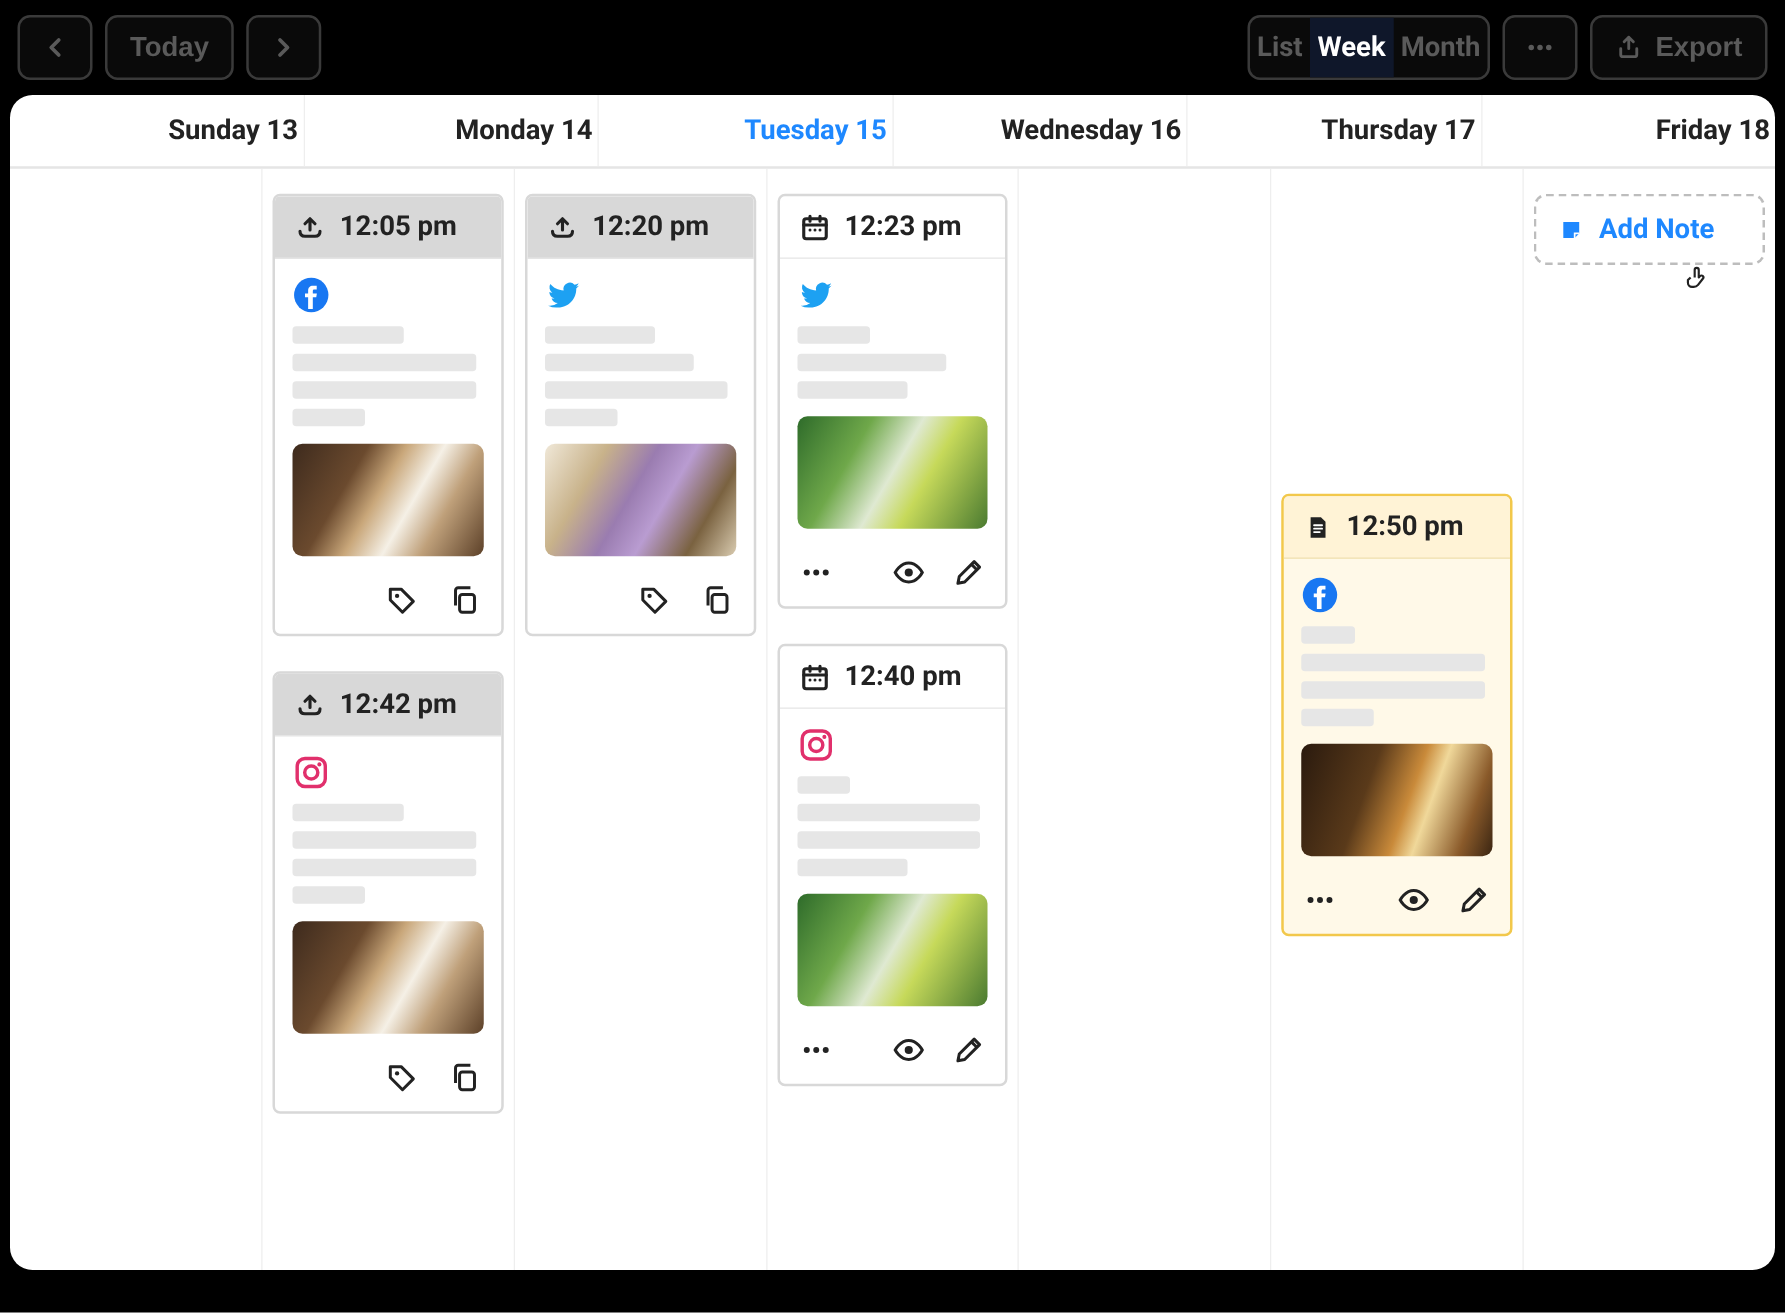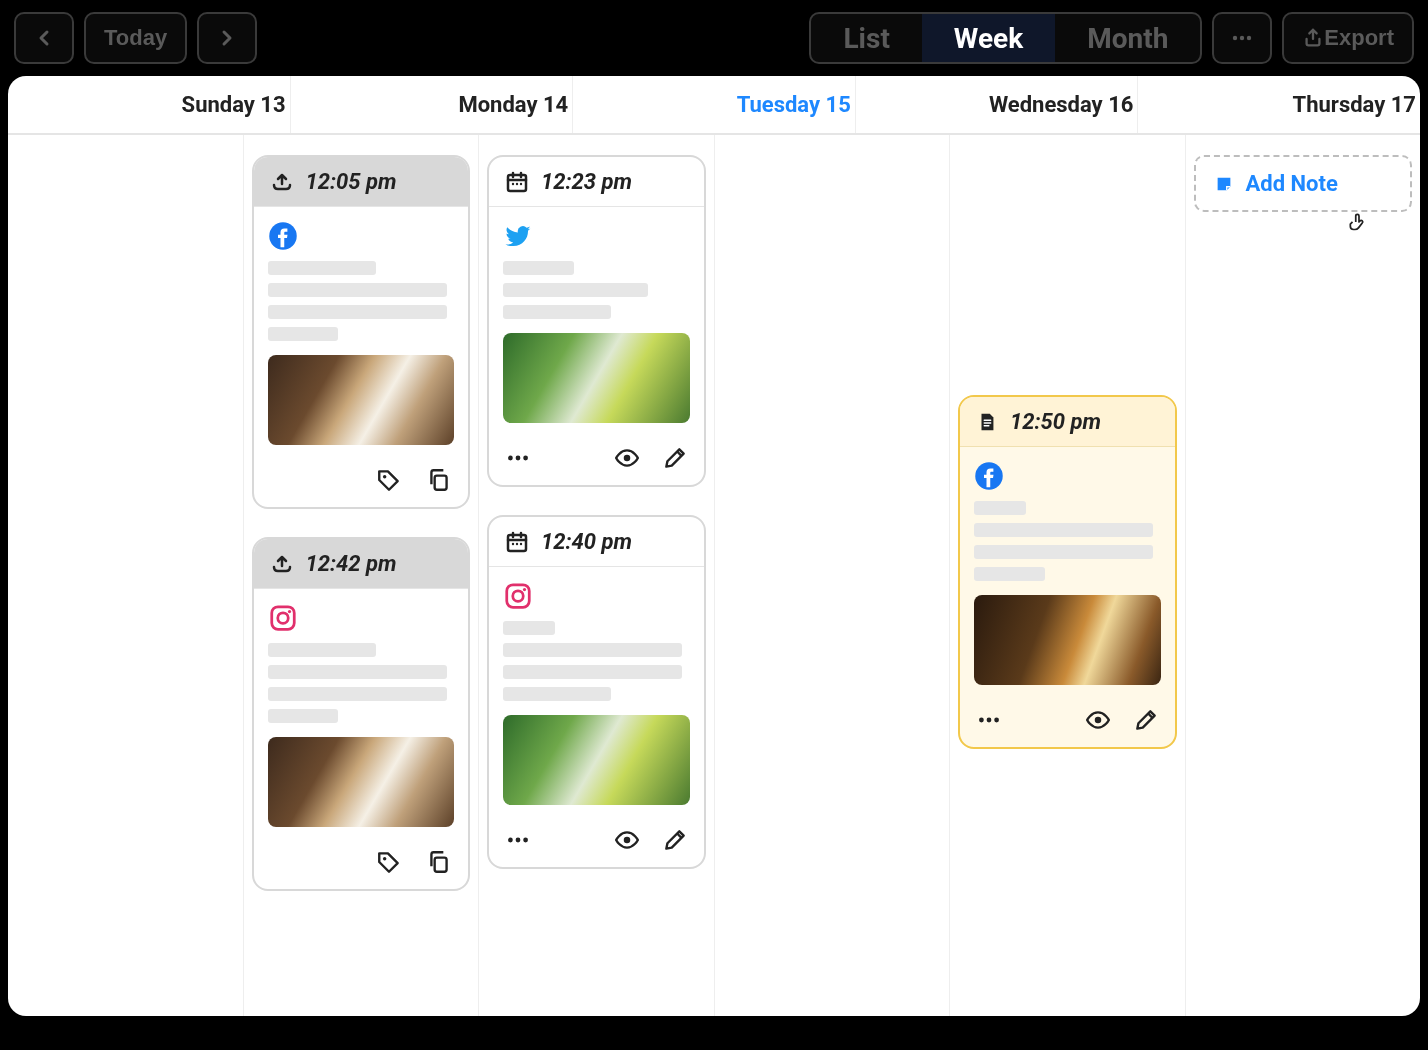--- a/index.html
+++ b/index.html
@@ -34,30 +34,30 @@
 .btn-dark.icon-only { width: 60px; padding: 0; }
 .view-segment {
   display: flex;
   background: #0a0a0a;
   border: 2px solid #3a3a3a;
   border-radius: 10px;
   overflow: hidden;
   height: 52px;
 }
 .view-segment .seg {
-  padding: 0 32px;
+  padding: 0 6px;
   display: flex;
   align-items: center;
   color: #5a5a5a;
   font-weight: 700;
-  font-size: 28px;
+  font-size: 22px;
   cursor: pointer;
 }
 .view-segment .seg.active { background: #0f172a; color: #fff; }
-.export-btn { display: flex; align-items: center; }
+.export-btn { display: flex; gap: 10px; align-items: center; }
 
 .calendar {
   background: #fff;
   border-radius: 18px;
   overflow: hidden;
   box-shadow: 0 8px 28px rgba(0,0,0,.5);
   height: 940px;
   display: flex;
   flex-direction: column;
 }
@@ -79,24 +79,23 @@
   border-right: 1px solid #eee;
   padding: 20px 8px;
   display: flex;
   flex-direction: column;
   gap: 28px;
 }
 .col:last-child { border-right: none; }
 
 .card {
   border: 2px solid #d8d8d8;
-  border-radius: 16px;
+  border-radius: 6px;
   overflow: hidden;
   background: #fff;
-  font-style: italic;
 }
 .card.note { border-color: #f2c84b; background: #fff9e8; }
 .card-head {
   display: flex;
   align-items: center;
   gap: 12px;
   padding: 12px 16px;
   border-bottom: 1px solid #e5e5e5;
   font-weight: 700;
   font-size: 22px;
@@ -265,20 +264,21 @@
   </div>
 </div>
 
 <div class="calendar">
   <div class="cal-header">
     <div class="day">Sunday 13</div>
     <div class="day">Monday 14</div>
     <div class="day today">Tuesday 15</div>
     <div class="day">Wednesday 16</div>
     <div class="day">Thursday 17</div>
+    <div class="day">Friday 18</div>
   </div>
   <div class="cal-body">
 
     <div class="col"></div>
 
     <div class="col">
       <div class="card">
         <div class="card-head queued">
           <svg width="24" height="24" viewBox="0 0 24 24">
               <use href="#i-upload"></use>
@@ -330,20 +330,50 @@
           <svg class="ficon" viewBox="0 0 24 24">
               <use href="#i-tag"></use>
             </svg>
           <svg class="ficon" viewBox="0 0 24 24">
               <use href="#i-copy"></use>
             </svg>
         </div>
       </div>
     </div>
 
+    <div class="col">
+      <div class="card">
+        <div class="card-head queued">
+          <svg width="24" height="24" viewBox="0 0 24 24">
+              <use href="#i-upload"></use>
+            </svg>
+          <span>12:20 pm</span>
+        </div>
+        <div class="card-body">
+          <svg class="net-icon" viewBox="0 0 24 24">
+              <use href="#i-twitter"></use>
+            </svg>
+          <div class="skel">
+              <div class="line w60"></div>
+              <div class="line w80"></div>
+              <div class="line w95"></div>
+              <div class="line w40"></div>
+            </div>
+          <div class="thumb lilac"></div>
+        </div>
+        <div class="card-foot">
+          <svg class="ficon" viewBox="0 0 24 24">
+              <use href="#i-tag"></use>
+            </svg>
+          <svg class="ficon" viewBox="0 0 24 24">
+              <use href="#i-copy"></use>
+            </svg>
+        </div>
+      </div>
+    </div>
 
     <div class="col">
       <div class="card">
         <div class="card-head">
           <svg width="24" height="24" viewBox="0 0 24 24">
               <use href="#i-calendar"></use>
             </svg>
           <span>12:23 pm</span>
         </div>
         <div class="card-body">

